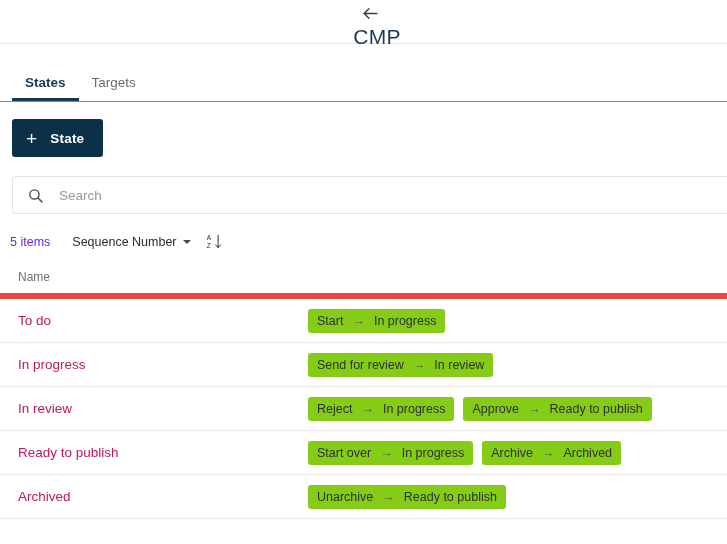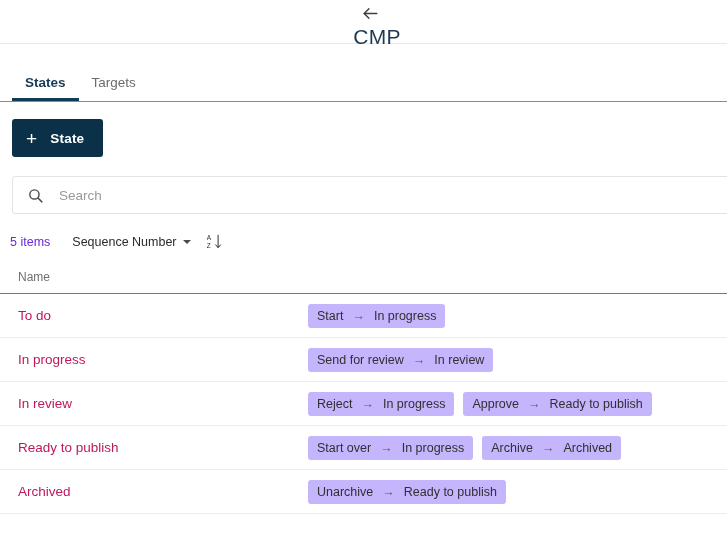--- a/index.html
+++ b/index.html
@@ -160,36 +160,36 @@
     color: #2b2b2b;
   }
 
   
   .table { margin-top: 19px; width: 100%; }
   .thead {
     display: flex;
     padding: 0 0 9px 0;
     font-size: 12px;
     color: #6f6f6f;
-    border-bottom: 1px solid #ef4444;
+    border-bottom: 6px solid #ef4444;
   }
   .col-name  { width: 302px; padding-left: 18px; box-sizing: border-box; flex: 0 0 auto;}
   .col-state { flex: 1 1 auto; padding-left: 6px; box-sizing: border-box;}
   .trow {
     display: flex;
     align-items: center;
     min-height: 43px;
     border-bottom: 1px solid #ececec;
     font-size: 13.5px;
     color: #262626;
   }
   .trow .col-name { color: #be185d; }
   .chips { display: flex; flex-wrap: nowrap; gap: 9px; }
   .chip {
-    background: #c4b5fd;
+    background: #84cc16;
     border-radius: 3px;
     padding: 5px 9px;
     font-size: 12.5px;
     color: #303030;
     display: inline-flex;
     align-items: center;
     white-space: nowrap;
     cursor: pointer;
   }
   .chip .arrow {

